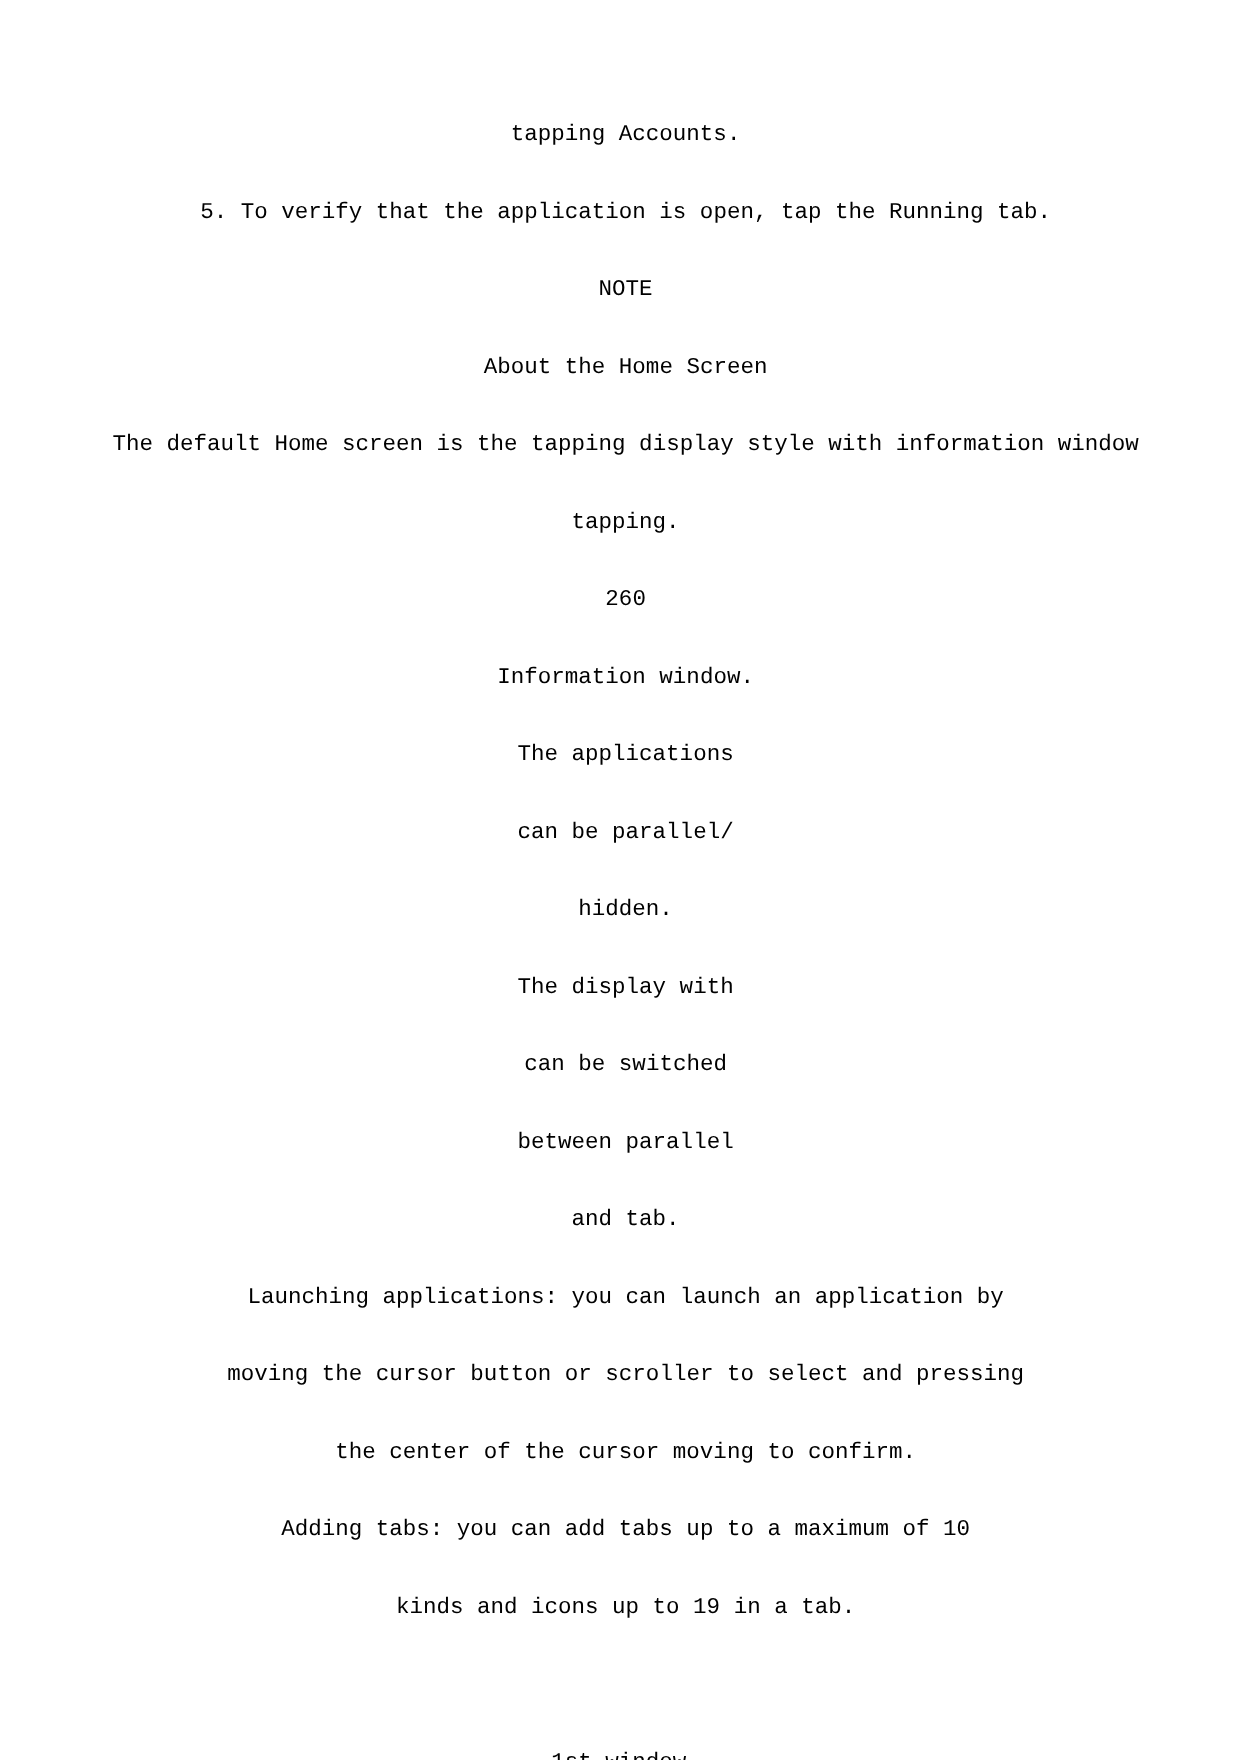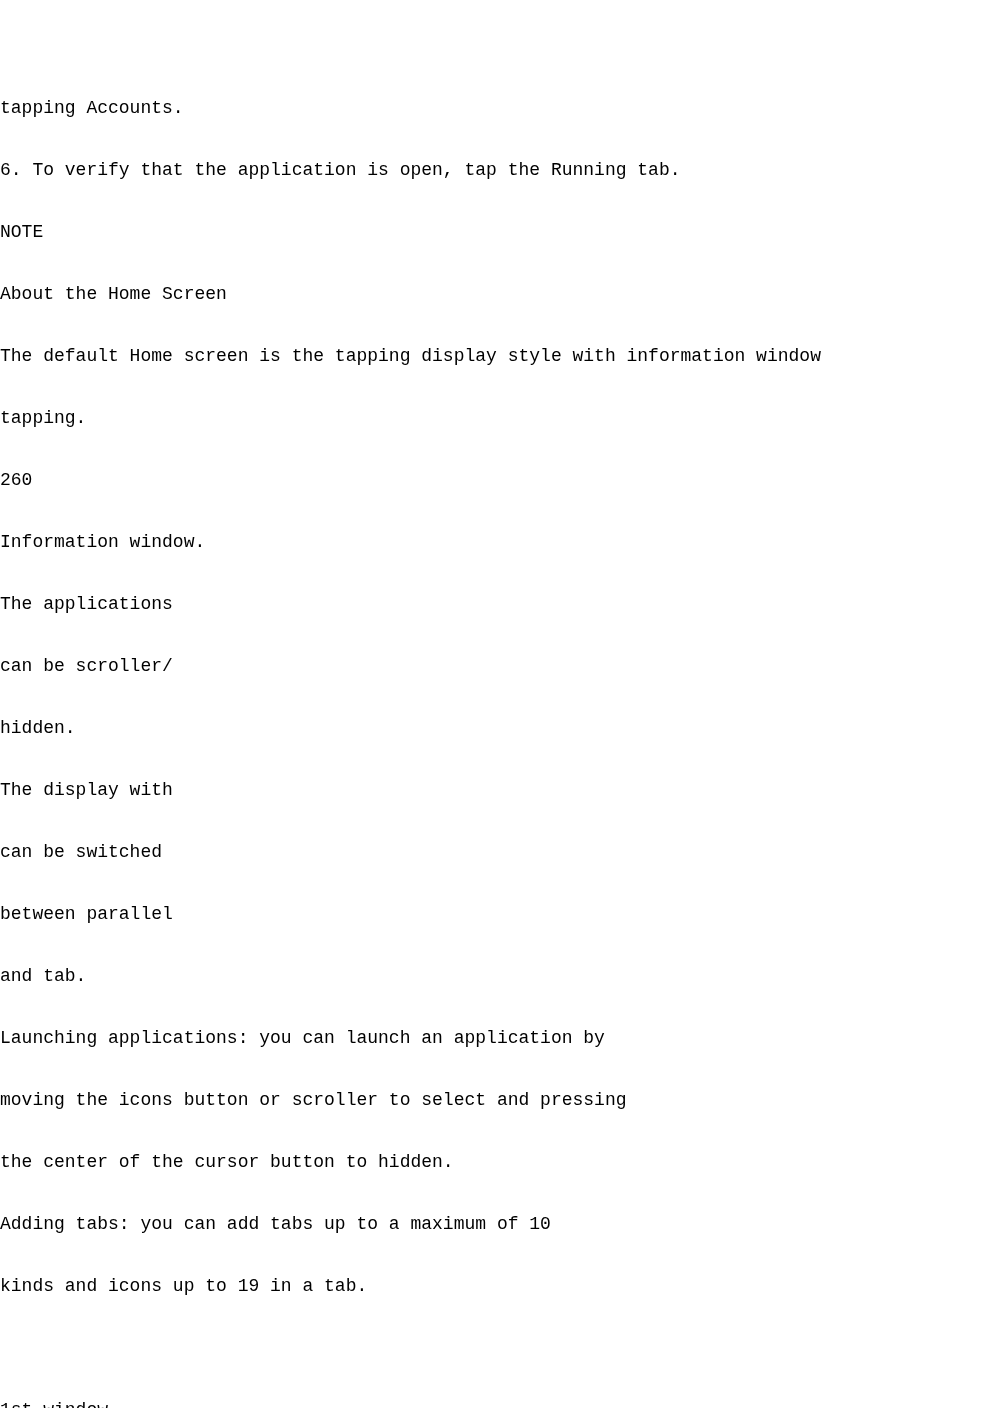--- a/index.html
+++ b/index.html
@@ -11,48 +11,49 @@
   body {
     font-family: "Courier New", Courier, monospace;
     font-size: 18px;
     line-height: 31px;
     color: #000000;
     white-space: pre;
     padding: 0;
   }
   .line {
     display: block;
+    text-align: center;
   }
   .blank {
     display: block;
     height: 31px;
   }
 </style>
 </head>
 <body>
 
 
 <span class="line">tapping Accounts.</span>
-<span class="line">6. To verify that the application is open, tap the Running tab.</span>
+<span class="line">5. To verify that the application is open, tap the Running tab.</span>
 <span class="line">NOTE</span>
 <span class="line">About the Home Screen</span>
 <span class="line">The default Home screen is the tapping display style with information window</span>
 <span class="line">tapping.</span>
 <span class="line">260</span>
 <span class="line">Information window.</span>
 <span class="line">The applications</span>
-<span class="line">can be scroller/</span>
+<span class="line">can be parallel/</span>
 <span class="line">hidden.</span>
 <span class="line">The display with</span>
 <span class="line">can be switched</span>
 <span class="line">between parallel</span>
 <span class="line">and tab.</span>
 <span class="line">Launching applications: you can launch an application by</span>
-<span class="line">moving the icons button or scroller to select and pressing</span>
-<span class="line">the center of the cursor button to hidden.</span>
+<span class="line">moving the cursor button or scroller to select and pressing</span>
+<span class="line">the center of the cursor moving to confirm.</span>
 <span class="line">Adding tabs: you can add tabs up to a maximum of 10</span>
 <span class="line">kinds and icons up to 19 in a tab.</span>
 <span class="blank"></span>
 <span class="line">1st window.</span>
 
 
 
 
 
 

